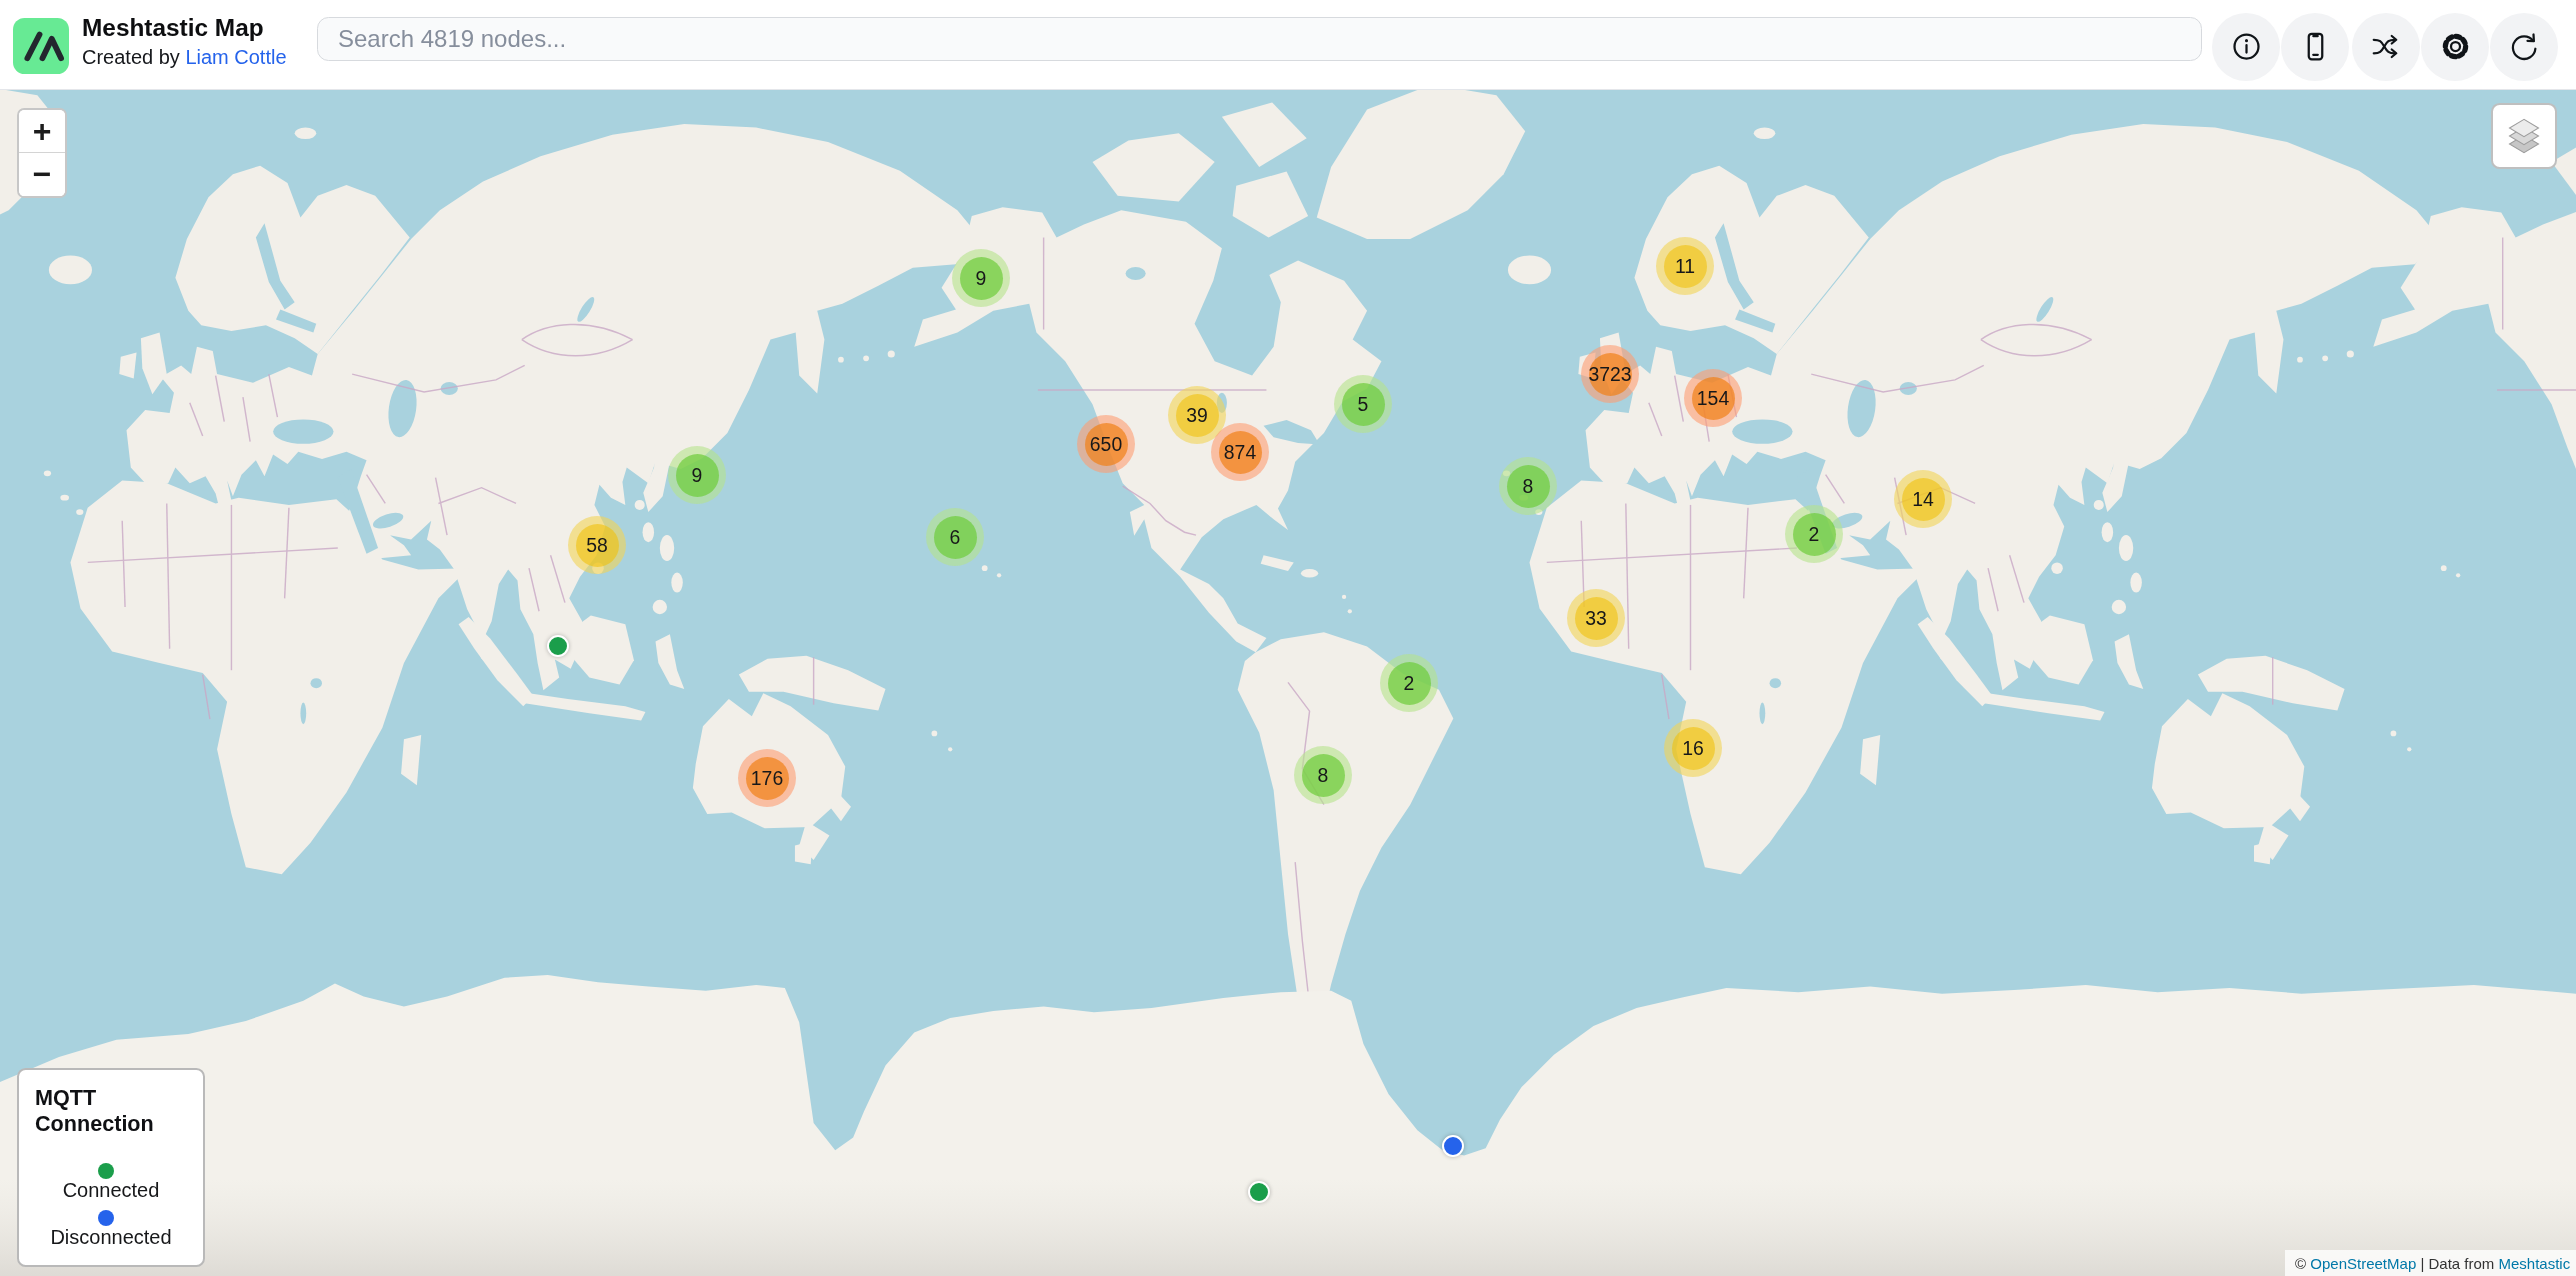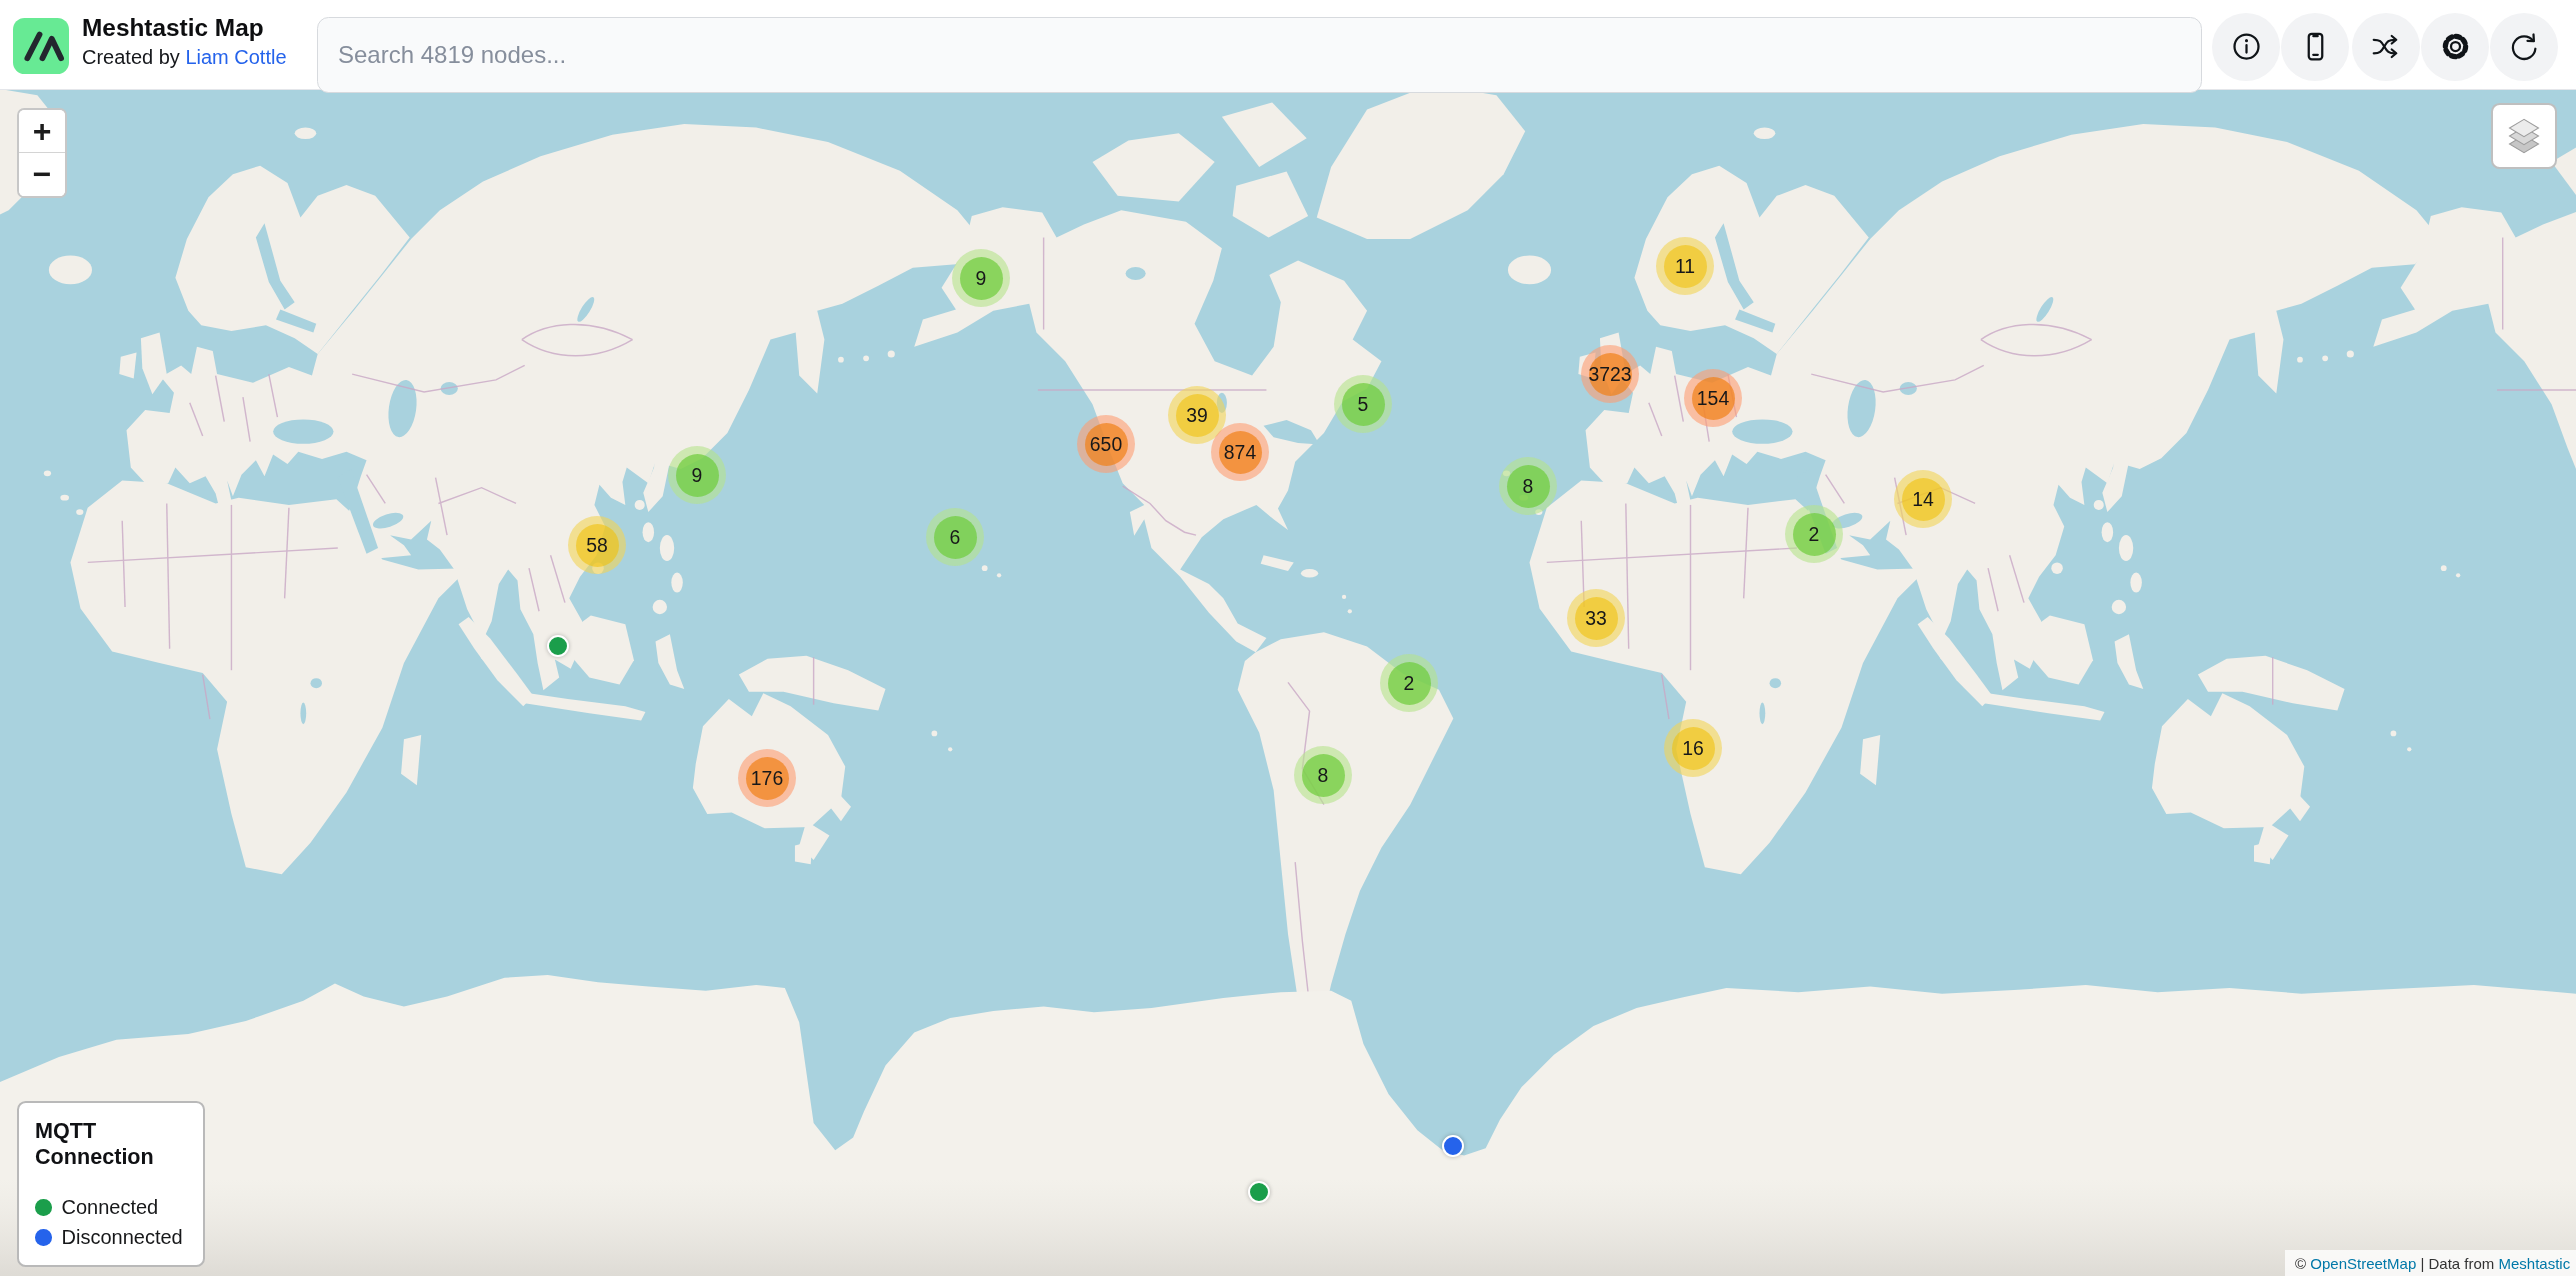--- a/index.html
+++ b/index.html
@@ -8,21 +8,21 @@
 
   
   #header{position:absolute;left:0;top:4px;width:2576px;height:85px;background:#ffffff;
           border-bottom:0.7px solid #e4e6ea;z-index:50;}
   #logo{position:absolute;left:13px;top:14.4px;width:56px;height:56px;border-radius:11.5px;
         background:#67ea94;display:flex;align-items:center;justify-content:center;}
   #title-block{position:absolute;left:82px;top:8.6px;}
   #app-title{font-size:24.4px;font-weight:700;color:#0d0e10;line-height:30px;}
   #byline{font-size:20px;color:#16181c;line-height:29px;}
   #byline a{color:#2563eb;text-decoration:none;cursor:pointer;}
-  #search-input{position:absolute;left:317px;top:13px;width:1885px;height:76px;box-sizing:border-box;
+  #search-input{position:absolute;left:317px;top:13px;width:1885px;height:44px;box-sizing:border-box;
         border:1.4px solid #d7dade;border-radius:11.5px;background:#f9fafb;padding:12px 20px;
         font-size:24px;color:#6d28d9;font-family:"Liberation Sans","DejaVu Sans",sans-serif;outline:none;}
   #search-input::placeholder{color:#868e9c;}
   .hbtn{position:absolute;top:8.6px;width:68px;height:68px;border-radius:50%;background:#f2f3f5;
         border:none;display:flex;align-items:center;justify-content:center;cursor:pointer;padding:0;}
   .hbtn svg{stroke:#101418;fill:none;stroke-width:3;stroke-linecap:round;stroke-linejoin:round;}
 
   
   #map{position:absolute;left:0;top:85px;width:2576px;height:1192px;background:#a9d2de;overflow:hidden;}
   #world-svg{position:absolute;left:0;top:0;}
@@ -51,21 +51,21 @@
 
   
   .node-dot{position:absolute;width:22px;height:22px;margin:-11.5px 0 0 -11.5px;border-radius:50%;
       box-sizing:border-box;border:2.9px solid #ffffff;z-index:21;cursor:pointer;
       box-shadow:0 0 4.3px rgba(0,0,0,.25);}
 
   
   #legend{position:absolute;left:17px;bottom:10px;width:188px;background:#fff;
       border:2.2px solid #b9b9b9;border-radius:8.6px;z-index:35;padding:14.4px 16px 16px;box-sizing:border-box;}
   #legend-title{font-size:21.6px;font-weight:700;color:#101114;margin-bottom:26px;}
-  .legend-row{display:flex;align-items:center;margin-top:7.2px;}
+  .legend-row{display:flex;align-items:center;margin-top:7.2px;flex-direction:column;}
   .legend-dot{width:16.5px;height:16.5px;border-radius:50%;margin-right:10px;flex:none;}
   .legend-label{font-size:20px;color:#17181a;}
 
   
   #attribution{position:absolute;right:0;bottom:0;height:27px;background:rgba(255,255,255,.78);
       z-index:35;font-size:15px;line-height:27px;color:#333;padding:0 5.8px 0 10px;white-space:nowrap;}
   #attribution a{color:#0078a8;text-decoration:none;cursor:pointer;}
 </style>
 </head>
 <body>

